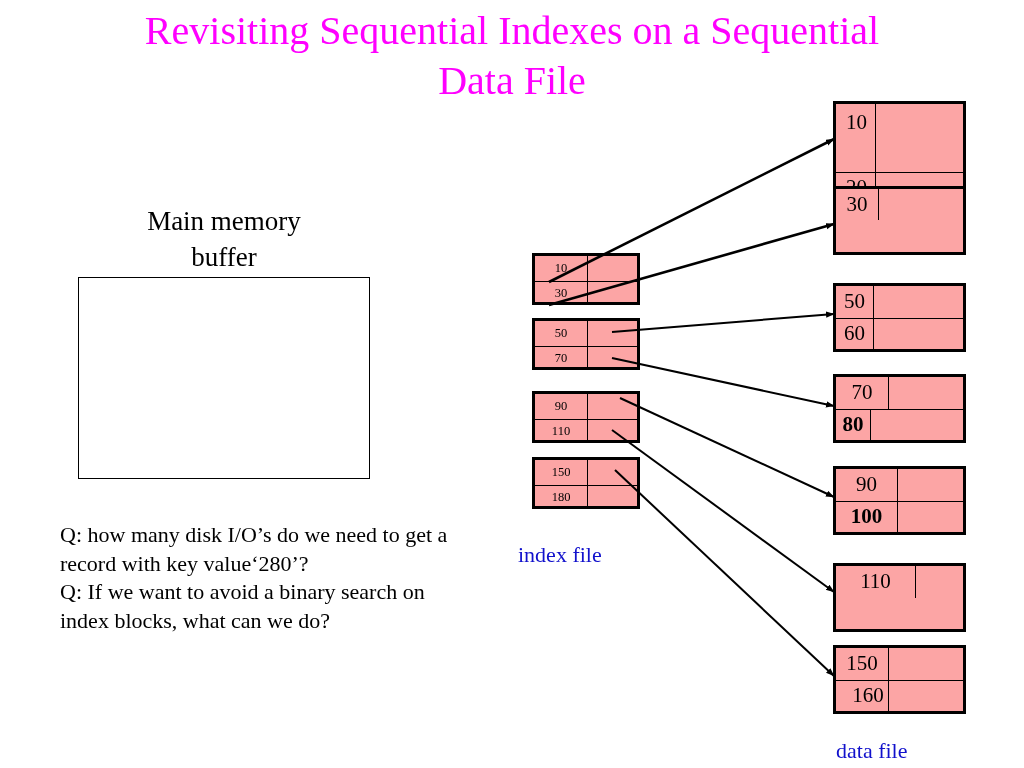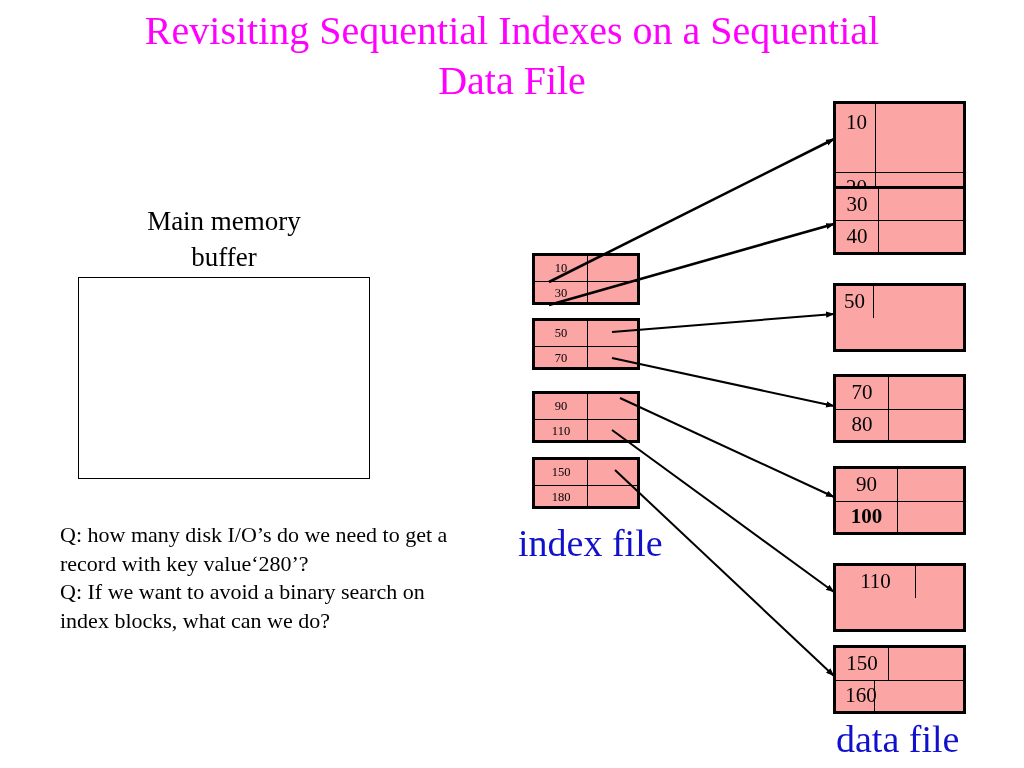--- a/index.html
+++ b/index.html
@@ -102,22 +102,23 @@
   }
 
   
   .dat { width: 133px; }
   .dat .c1 { font-size: 21px; }
 
   
   .filelabel {
     position: absolute;
     color: #1111cc;
-    font-size: 38px;
+    font-size: 22px;
     line-height: 34px;
+    margin-top: 12px;
   }
   #index-file-label { left: 518px; top: 526px; }
   #data-file-label  { left: 836px; top: 722px; }
 
   
   #arrows {
     position: absolute;
     left: 0;
     top: 0;
     width: 1024px;
@@ -193,40 +194,40 @@
     <div class="c1" style="width:40px; font-size:21px; line-height:26px; align-items:flex-start; justify-content:flex-start; padding:1px 0 0 10px; white-space:normal; word-break:break-all;">20</div>
     <div class="c2"></div>
   </div>
 </div>
 
 <div class="blk dat" style="left:833px; top:186px; height:69px;">
   <div class="row" style="height:31px;">
     <div class="c1" style="width:43px;">30</div>
     <div class="c2"></div>
   </div>
-  <div class="row" style="height:32px;">
-    <div class="c1" style="width:43px;">40</div>
-    <div class="c2"></div>
-  </div>
 </div>
 
 <div class="blk dat" style="left:833px; top:283px; height:69px;">
   <div class="row" style="height:31.5px;">
     <div class="c1" style="width:38px;">50</div>
     <div class="c2"></div>
   </div>
+  <div class="row" style="height:31.5px;">
+    <div class="c1" style="width:38px;">60</div>
+    <div class="c2"></div>
+  </div>
 </div>
 
 <div class="blk dat" style="left:833px; top:374px; height:69px;">
   <div class="row" style="height:31.5px;">
     <div class="c1" style="width:53px;">70</div>
     <div class="c2"></div>
   </div>
   <div class="row" style="height:31.5px;">
-    <div class="c1" style="width:53px;">80</div>
+    <div class="c1" style="width:35px;font-weight:bold;">80</div>
     <div class="c2"></div>
   </div>
 </div>
 
 <div class="blk dat" style="left:833px; top:466px; height:69px;">
   <div class="row" style="height:31.5px;">
     <div class="c1" style="width:62px;">90</div>
     <div class="c2"></div>
   </div>
   <div class="row" style="height:31.5px;font-weight:bold;">
@@ -241,21 +242,21 @@
     <div class="c2"></div>
   </div>
 </div>
 
 <div class="blk dat" style="left:833px; top:645px; height:69px;">
   <div class="row" style="height:31.5px;">
     <div class="c1" style="width:53px;">150</div>
     <div class="c2"></div>
   </div>
   <div class="row" style="height:31.5px;">
-    <div class="c1" style="width:39px;padding-left:12px;">160</div>
+    <div class="c1" style="width:53px;padding-left:12px;">160</div>
     <div class="c2"></div>
   </div>
 </div>
 
 <div class="filelabel" id="data-file-label">data file</div>
 
 <svg id="arrows" viewBox="0 0 1024 768">
   <defs>
     <marker id="ah" markerWidth="9" markerHeight="9" refX="8" refY="3.2" orient="auto" markerUnits="userSpaceOnUse">
       <path d="M0,0 L8.5,3.2 L0,6.4 z" fill="#000"></path>

